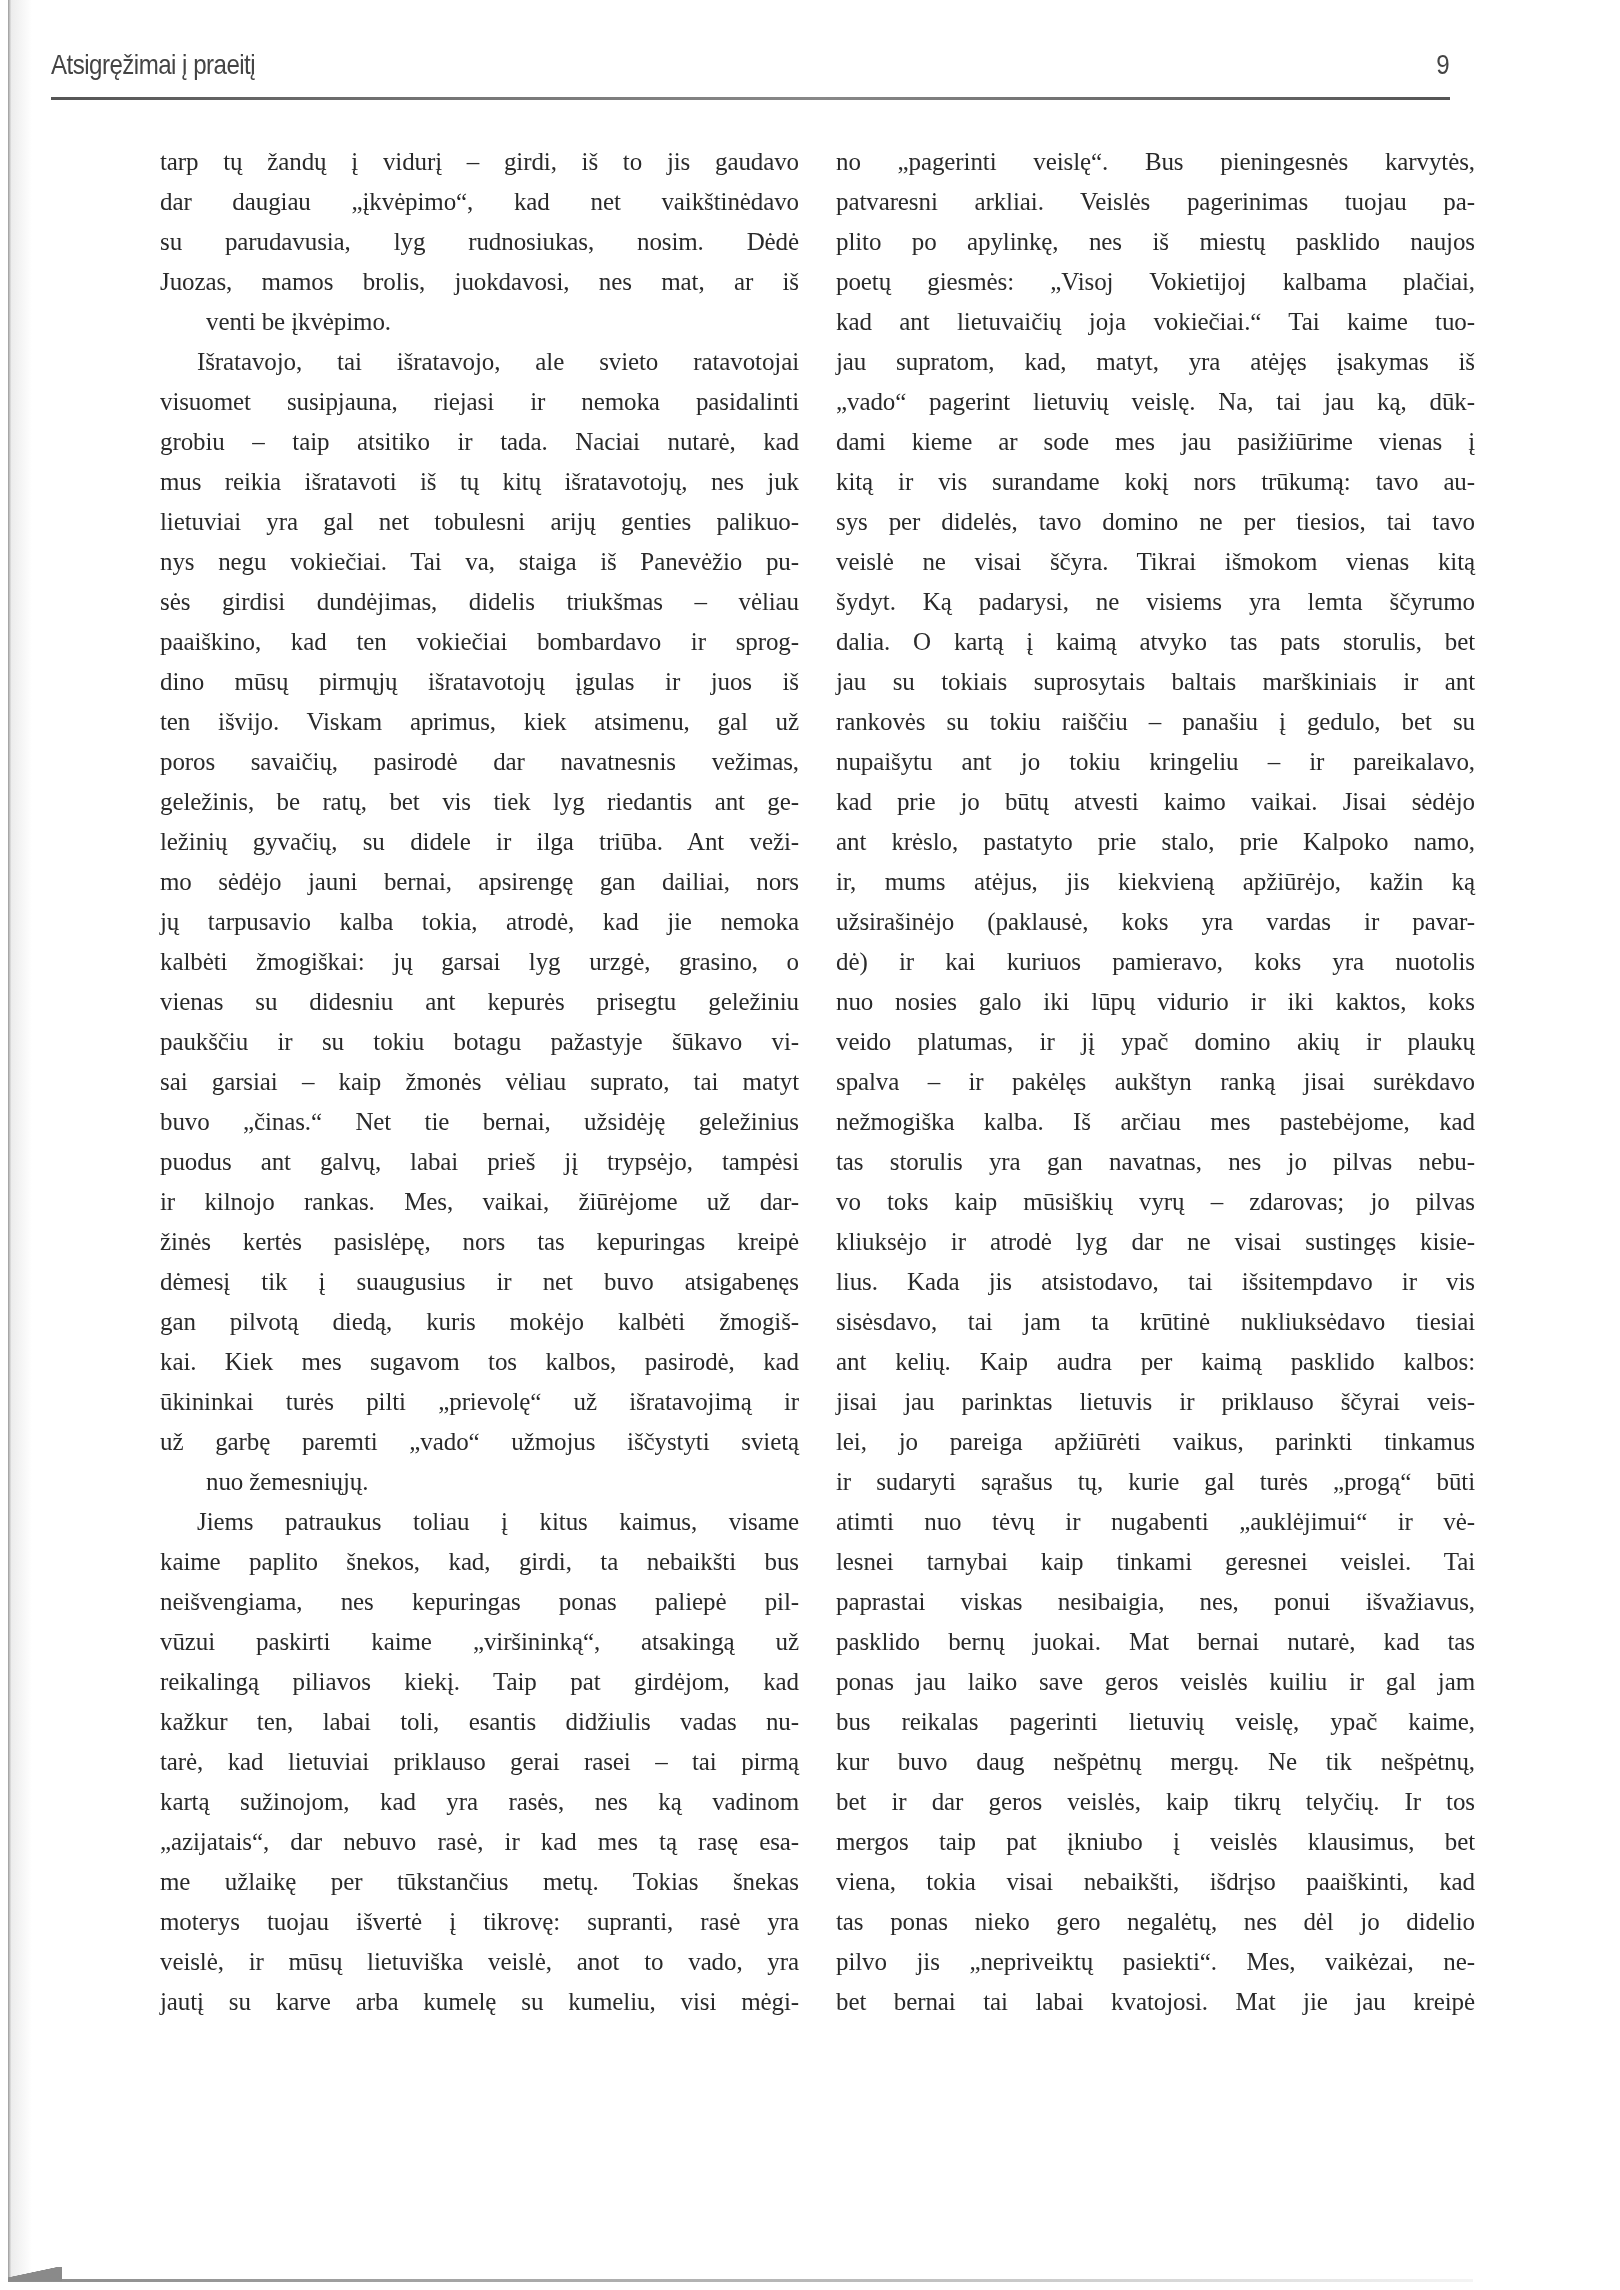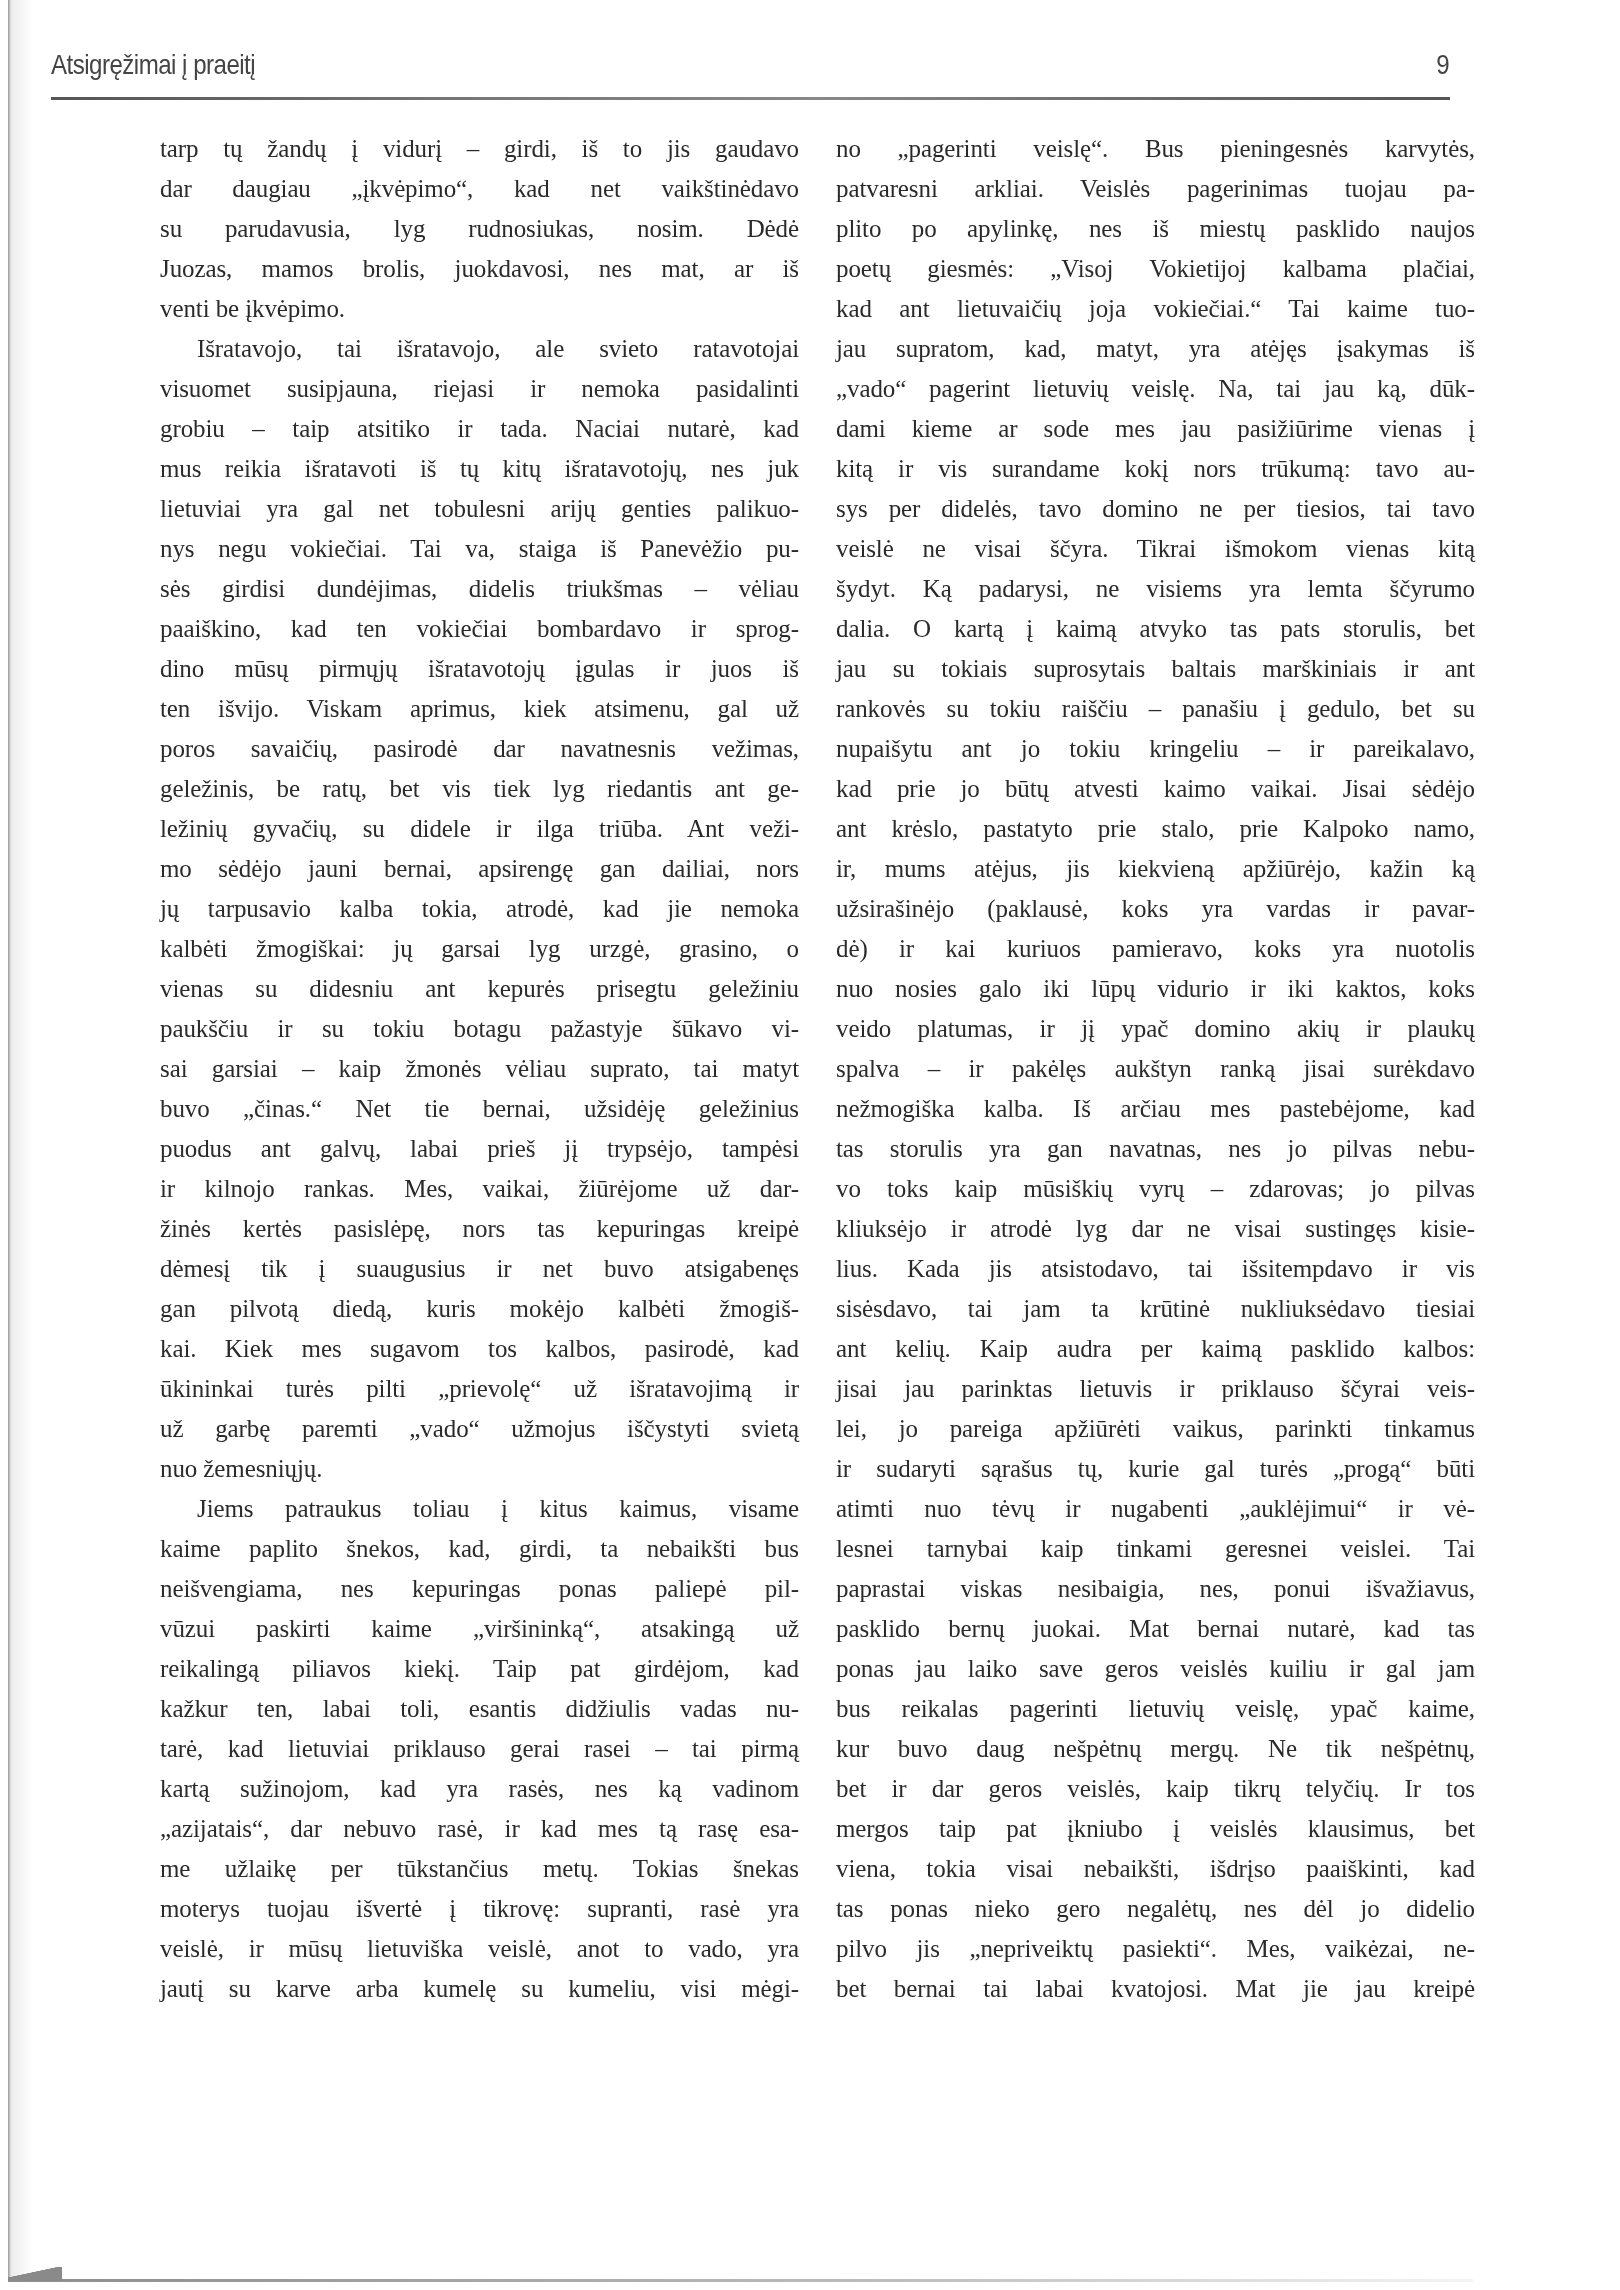--- a/index.html
+++ b/index.html
@@ -78,37 +78,38 @@
     .head-rule {
       position: absolute;
       left: 51px;
       top: 97px;
       width: 1399px;
       height: 2.9px;
       background: linear-gradient(to right, #555 0%, #777 30%, #888 55%, #6f6f6f 75%, #555 100%);
     }
     .column {
       position: absolute;
-      top: 129px;
+      top: 142px;
       width: 639px;
     }
     .col-left { left: 160px; }
     .col-right { left: 836px; }
     .line {
       display: block;
       height: 40px;
       line-height: 40px;
       font-size: 25px;
       white-space: nowrap;
       text-align: justify;
       text-align-last: justify;
       letter-spacing: -0.1px;
     }
     .line.last {
       text-align-last: left;
+      margin-left: 46px;
     }
     .line.indent {
       text-indent: 37px;
     }
   </style>
 </head>
 <body>
 
 <div class="page-edge-left"></div>
 <div class="page-shadow-left"></div>

